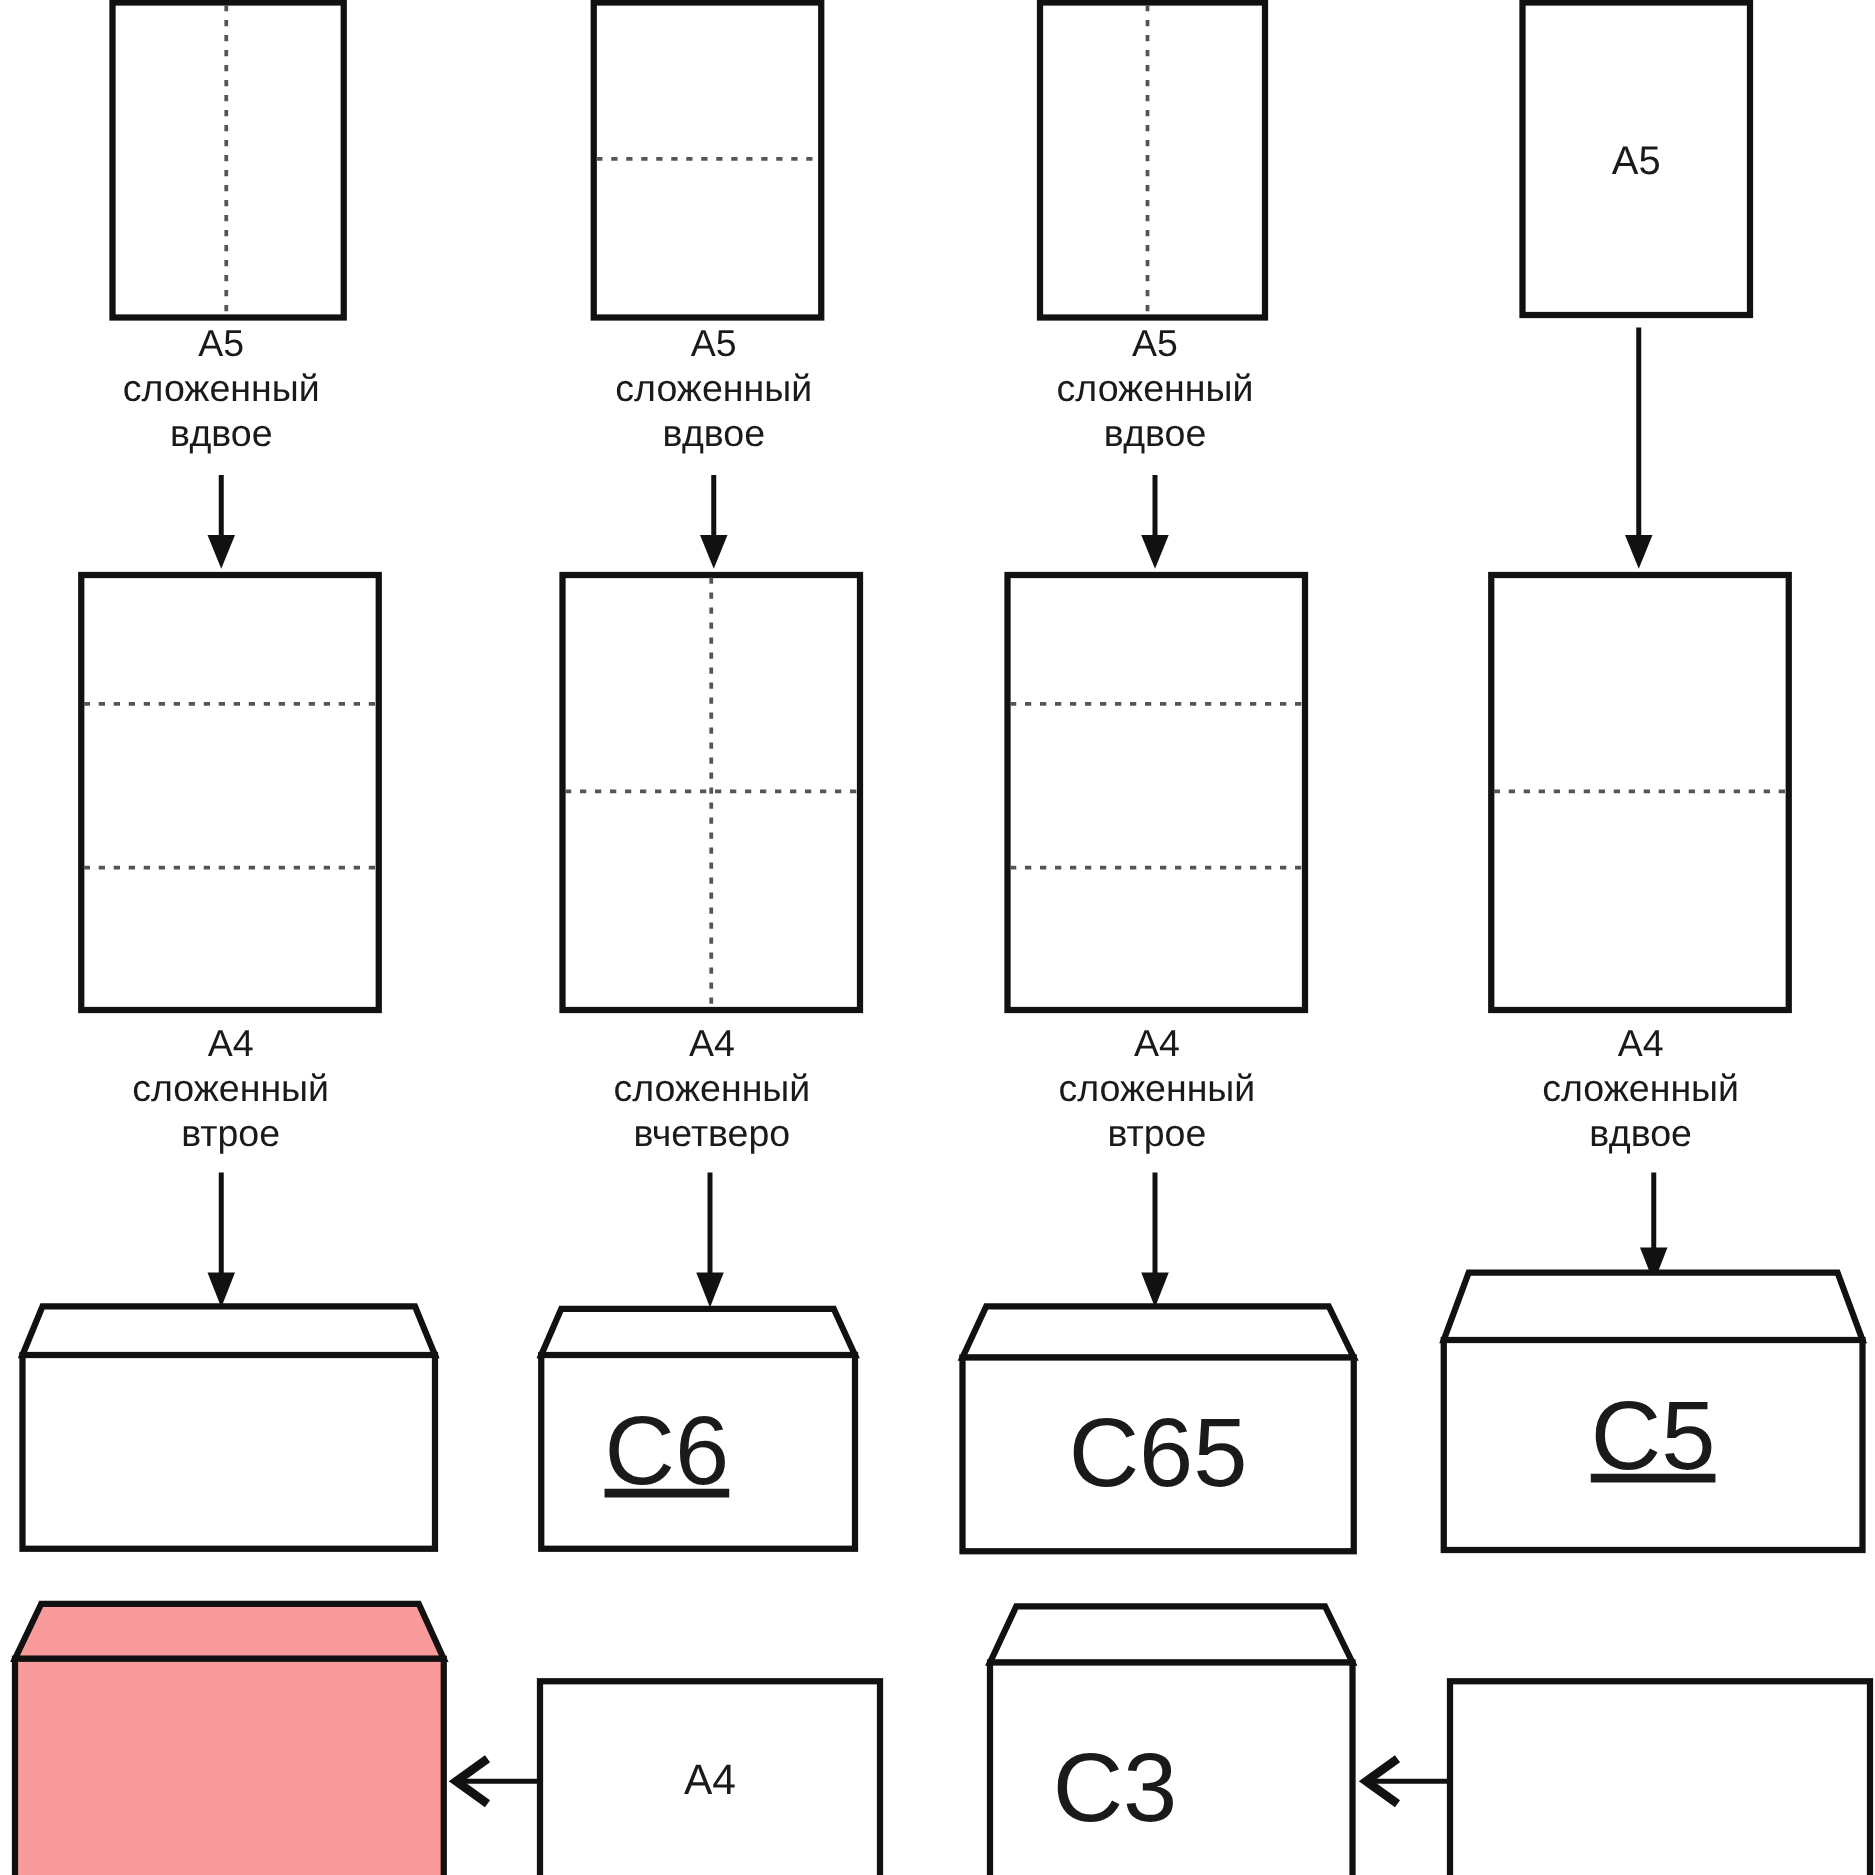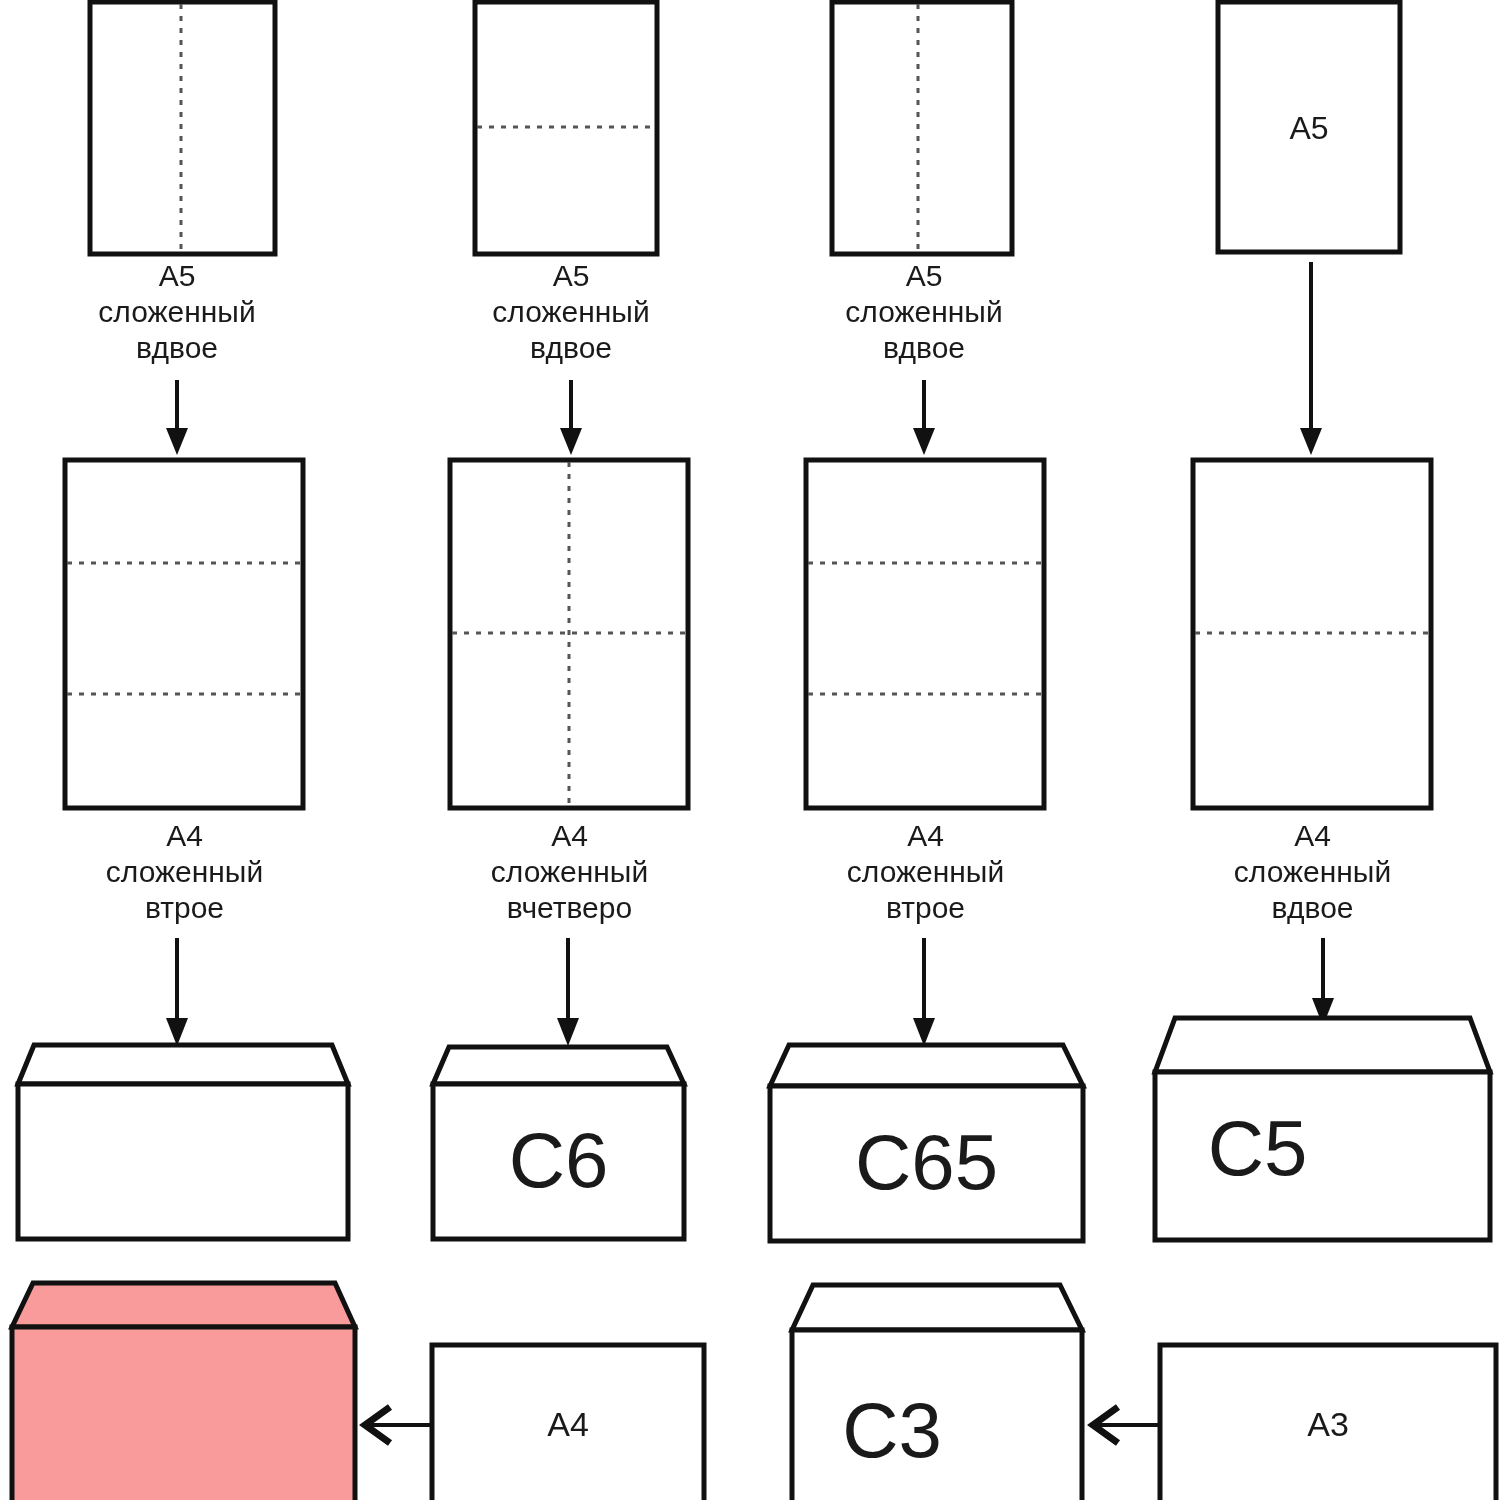--- a/index.html
+++ b/index.html
@@ -235,21 +235,20 @@
   <div class="caption" style="left:432px; top:818px; width:275px;">A4
 сложенный
 вчетверо</div>
   <div class="caption" style="left:788px; top:818px; width:275px;">A4
 сложенный
 втрое</div>
   <div class="caption" style="left:1175px;top:818px; width:275px;">A4
 сложенный
 вдвое</div>
 
-  <div class="inner-label bigger" style="left:433px; top:1115px; width:251px;">C6</div>
+  <div class="inner-label bigger" style="left:408px; top:1115px; width:251px;text-decoration:underline;">C6</div>
   <div class="inner-label bigger" style="left:770px; top:1117px; width:313px;">C65</div>
-  <div class="inner-label bigger" style="left:1090px;top:1103px; width:335px;">C5</div>
+  <div class="inner-label bigger" style="left:1155px;top:1103px; width:335px;text-decoration:underline;">C5</div>
 
   <div class="inner-label small" style="left:432px; top:1405px; width:272px; font-size:34px;">A4</div>
   <div class="inner-label bigger" style="left:747px; top:1385px; width:290px;">C3</div>
-  <div class="inner-label small" style="left:1160px;top:1405px; width:336px; font-size:34px;">A3</div>
 
 </div>
 
 </body></html>

